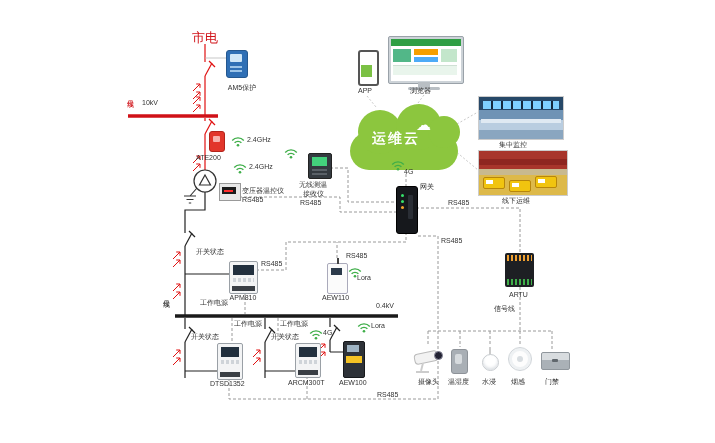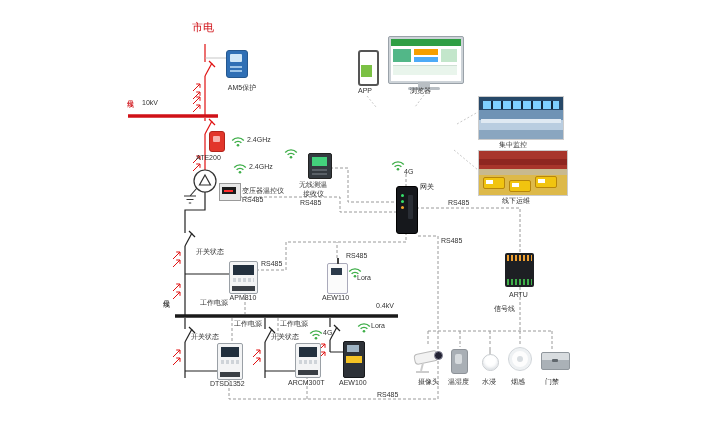--- a/index.html
+++ b/index.html
@@ -175,20 +175,28 @@
       <div class="tile t1"></div>
         <div class="tile t2"></div>
         <div class="tile t3"></div>
       <div class="tile t4"></div>
         <div class="tile t5"></div>
     </div>
   </div>
   <div class="dev mon-neck"></div>
   <div class="dev mon-base"></div>
 
+  <div class="dev cloud">
+    <i class="c-base"></i>
+      <i class="c-l1"></i>
+      <i class="c-l2"></i>
+      <i class="c-l3"></i>
+    <span class="cloud-text">运维云</span>
+    <span class="cloud-glyph">☁</span>
+  </div>
 
   <div class="dev gateway"></div>
 
   <div class="photo room">
     <div class="screens"></div>
     <div class="desk"></div>
   </div>
   <div class="photo ops">
     <div class="banner"></div>
     <div class="van v1"></div>
@@ -255,21 +263,21 @@
         <path d="M1.2,5.4 A8,8 0 0 1 12.8,5.4" fill="none" stroke="currentColor" stroke-width="1.4"></path>
         <path d="M3.6,7.8 A4.8,4.8 0 0 1 10.4,7.8" fill="none" stroke="currentColor" stroke-width="1.4"></path>
         <circle cx="7" cy="10.2" r="1.3" fill="currentColor"></circle>
       </svg></span>
   <span class="wifi" style="left:357px;top:319px"><svg width="14" height="12" viewBox="0 0 14 12">
         <path d="M1.2,5.4 A8,8 0 0 1 12.8,5.4" fill="none" stroke="currentColor" stroke-width="1.4"></path>
         <path d="M3.6,7.8 A4.8,4.8 0 0 1 10.4,7.8" fill="none" stroke="currentColor" stroke-width="1.4"></path>
         <circle cx="7" cy="10.2" r="1.3" fill="currentColor"></circle>
       </svg></span>
 
-  <div class="lb red" style="left:192px;top:21px;font-size:11px">市电</div>
+  <div class="lb red" style="left:192px;top:31px;font-size:13px">市电</div>
   <div class="lb ctr" style="left:215px;top:84px;width:54px">AM5保护</div>
   <div class="lb" style="left:142px;top:99px">10kV</div>
   <div class="lb red vert" style="left:126px;top:94px">母线</div>
   <div class="lb" style="left:196px;top:154px">ATE200</div>
   <div class="lb" style="left:247px;top:136px">2.4GHz</div>
   <div class="lb" style="left:249px;top:163px">2.4GHz</div>
   <div class="lb" style="left:299px;top:181px">无线测温</div>
   <div class="lb" style="left:303px;top:190px">接收仪</div>
   <div class="lb" style="left:300px;top:199px">RS485</div>
   <div class="lb" style="left:242px;top:187px">变压器温控仪</div>

